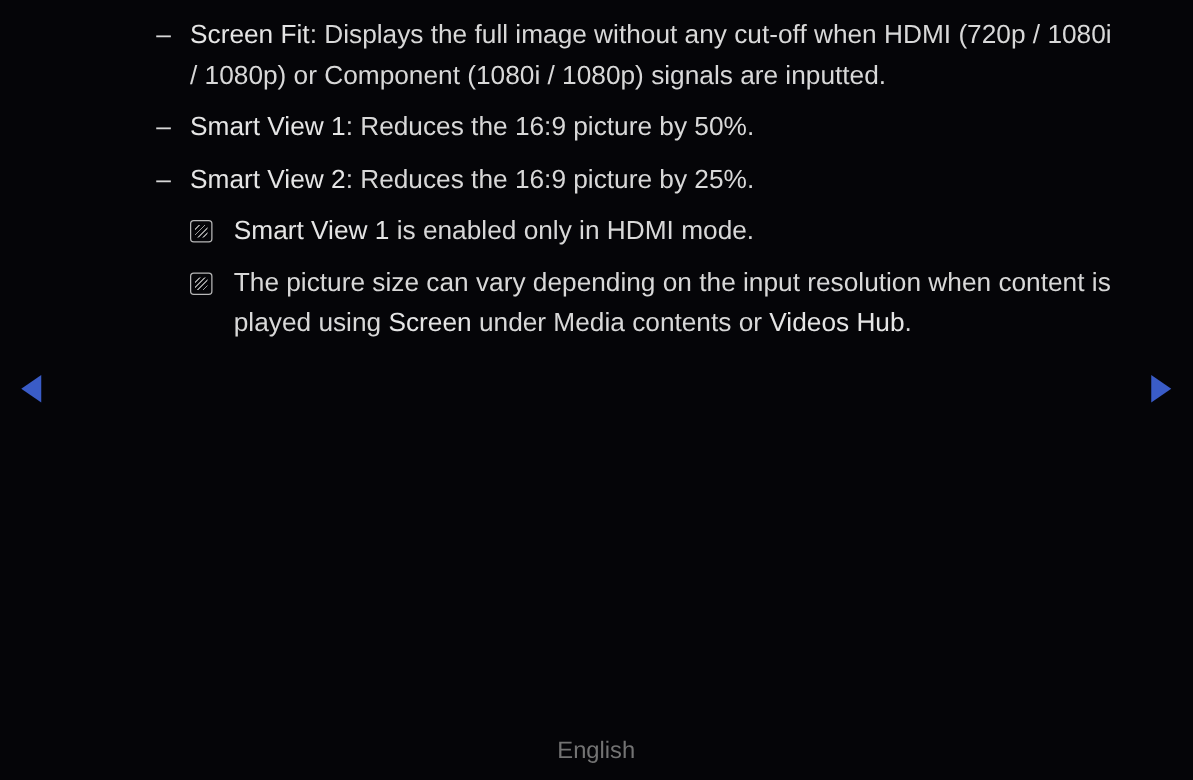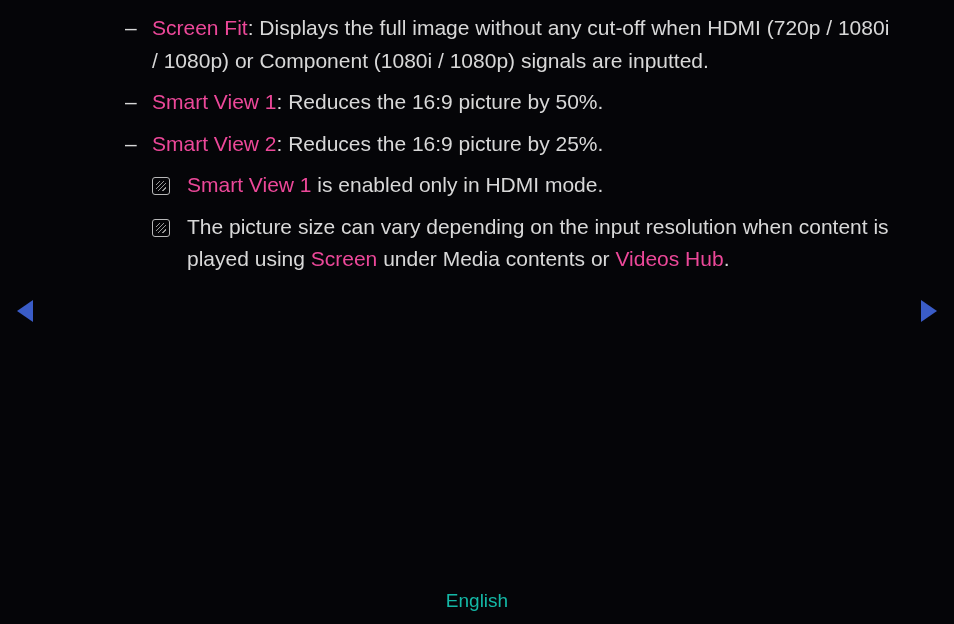--- a/index.html
+++ b/index.html
@@ -31,21 +31,21 @@
       flex-shrink: 0;
       width: 27px;
       color: #d8d8d8;
     }
     .note-bullet {
       flex-shrink: 0;
       width: 35px;
       margin-left: 27px;
     }
     .accent {
-      color: #ec4899;
+      color: #e5e5e5;
       font-weight: 500;
     }
     .txt {
       flex: 1;
     }
     .note-icon {
       display: inline-block;
       width: 18px;
       height: 18px;
       border: 1.5px solid #b8b8b8;
@@ -91,21 +91,21 @@
     .arrow-right {
       border-top: 11px solid transparent;
       border-bottom: 11px solid transparent;
       border-left: 16px solid #3a5cc7;
     }
     .footer {
       position: absolute;
       bottom: 12px;
       width: 100%;
       text-align: center;
-      color: #14b8a6;
+      color: #737373;
       font-size: 19px;
       margin-top: 36px;
     }
   </style>
 </head>
 <body>
 
 <div class="content">
 
   <div class="item">

